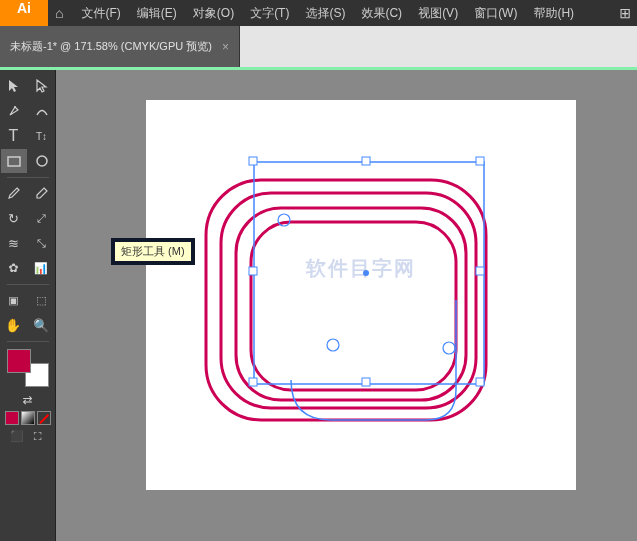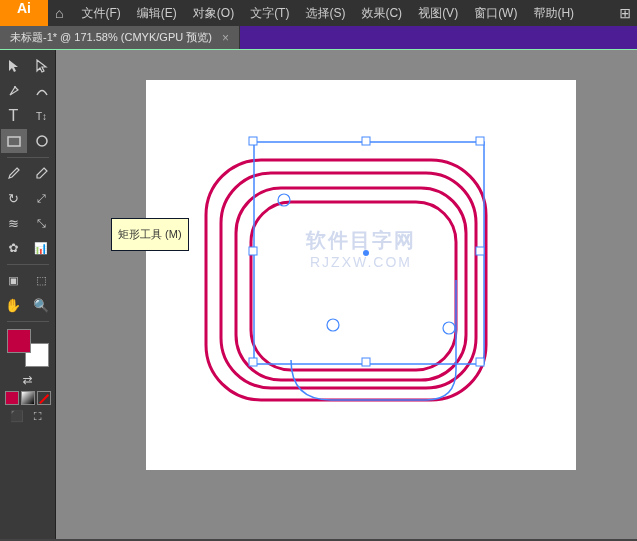--- a/index.html
+++ b/index.html
@@ -35,25 +35,25 @@
     .menu-bar .menu-item {
       padding: 2px 7px;
       cursor: pointer;
       color: #ccc;
       font-size: 12px;
     }
 
     
     .tab-bar {
       width: 637px;
-      height: 24px;
-      background: #4c1d95;
+      height: 44px;
+      background: #e5e5e5;
       display: flex;
       align-items: stretch;
-      border-bottom: 1px solid #86efac;
+      border-bottom: 3px solid #86efac;
     }
     .tab {
       display: flex;
       align-items: center;
       padding: 0 10px;
       background: #5a5a5a;
       color: #e0e0e0;
       font-size: 11px;
       border-right: 1px solid #333;
       gap: 6px;
@@ -142,22 +142,22 @@
       position: relative;
       overflow: hidden;
     }
 
     
     .tooltip {
       position: absolute;
       left: 55px;
       top: 168px;
       background: #ffffcc;
-      border: 1px solid #0f172a;
-      padding: 8px 6px;
+      border: 4px solid #0f172a;
+      padding: 2px 6px;
       font-size: 11px;
       color: #333;
       white-space: nowrap;
       z-index: 100;
       pointer-events: none;
     }
 
     
     .artboard {
       position: absolute;
@@ -364,19 +364,18 @@
 
         <circle cx="303" cy="248" r="6" fill="none" stroke="#4488ff" stroke-width="1.2"></circle>
 
         <circle cx="187" cy="245" r="6" fill="none" stroke="#4488ff" stroke-width="1.2"></circle>
 
         <path d="M 145,280 Q 145,320 185,320 L 280,320 Q 310,320 310,290 L 310,200" fill="none" stroke="#4488ff" stroke-width="1.5"></path>
       </svg>
 
       <div style="position:absolute; top:38%; left:50%; transform:translate(-50%,-50%); pointer-events:none; text-align:center;margin-top:20px;">
         <div style="color:rgba(100,130,200,0.3); font-size:20px; font-weight:bold; letter-spacing:2px;">软件目字网</div>
-        <div style="color:rgba(100,130,200,0.3); font-size:14px; letter-spacing:2px;">RJZXW.COM</div>
       </div>
     </div>
 
     <div class="tooltip">矩形工具 (M)</div>
   </div>
 </div>
 
 </body></html>

